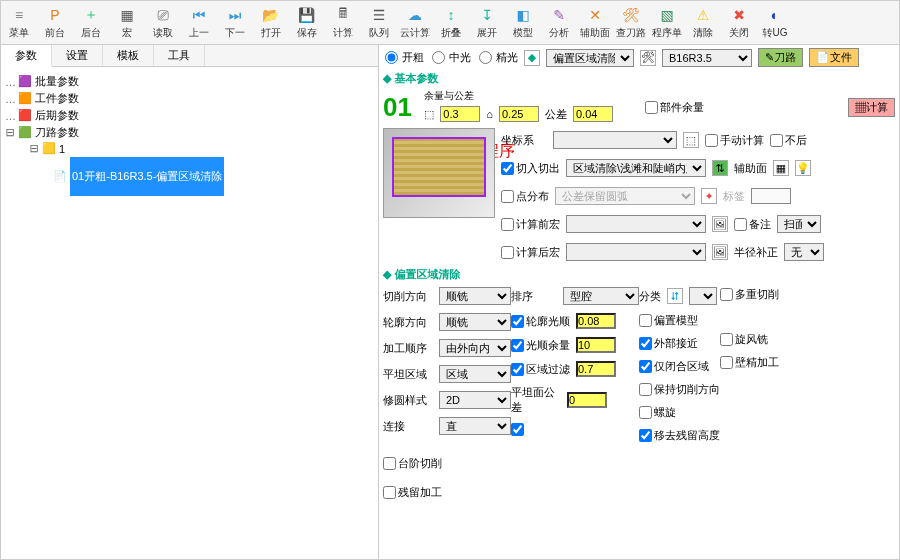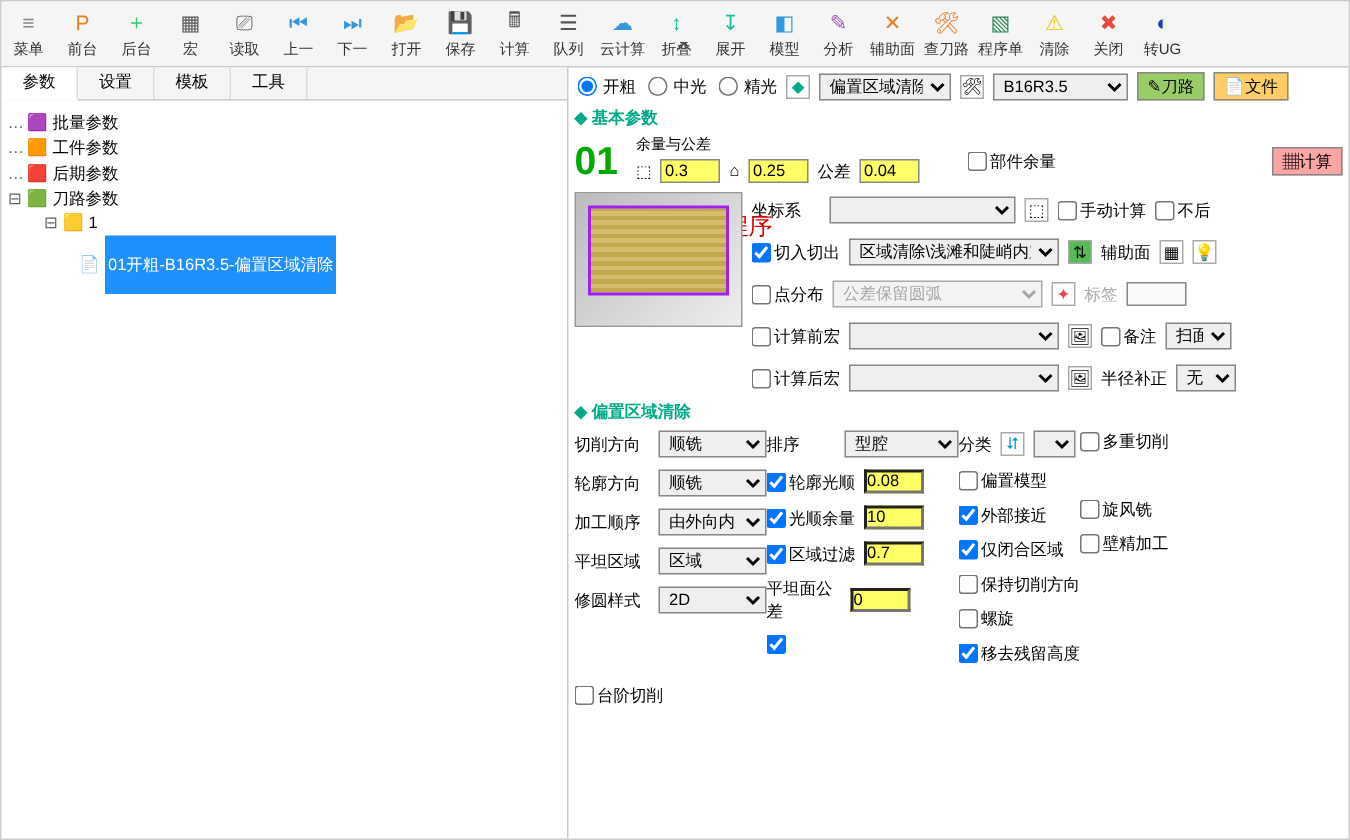--- a/index.html
+++ b/index.html
@@ -307,20 +307,24 @@
             <select class="sel7"><option>由外向内</option></select>
           </div>
     <div class="row">
             <span class="lbl5">平坦区域</span>
             <select class="sel7"><option>区域</option></select>
           </div>
     <div class="row">
             <span class="lbl5">修圆样式</span>
             <select class="sel7"><option>2D</option></select>
           </div>
+    <div class="row">
+            <span class="lbl5">连接</span>
+            <select class="sel7"><option>直</option></select>
+          </div>
    </div>
    <div class="col">
     <div class="row">
             <span class="lbl4">排序</span>
             <select style="width:76px"><option>型腔</option></select>
           </div>
     <div class="row">
             <label class="cb">
               <input type="checkbox" checked="" style="">
               <span>轮廓光顺</span>
@@ -417,15 +421,21 @@
           </div>
    </div>
   </div>
 
   <div class="row" style="margin-top:10px">
         <label class="cb">
           <input type="checkbox" style="">
           <span>台阶切削</span>
         </label>
       </div>
+  <div class="row" style="margin-top:14px">
+        <label class="cb">
+          <input type="checkbox" style="">
+          <span>残留加工</span>
+        </label>
+      </div>
 
  </div>
 </div>
 
 </body></html>

